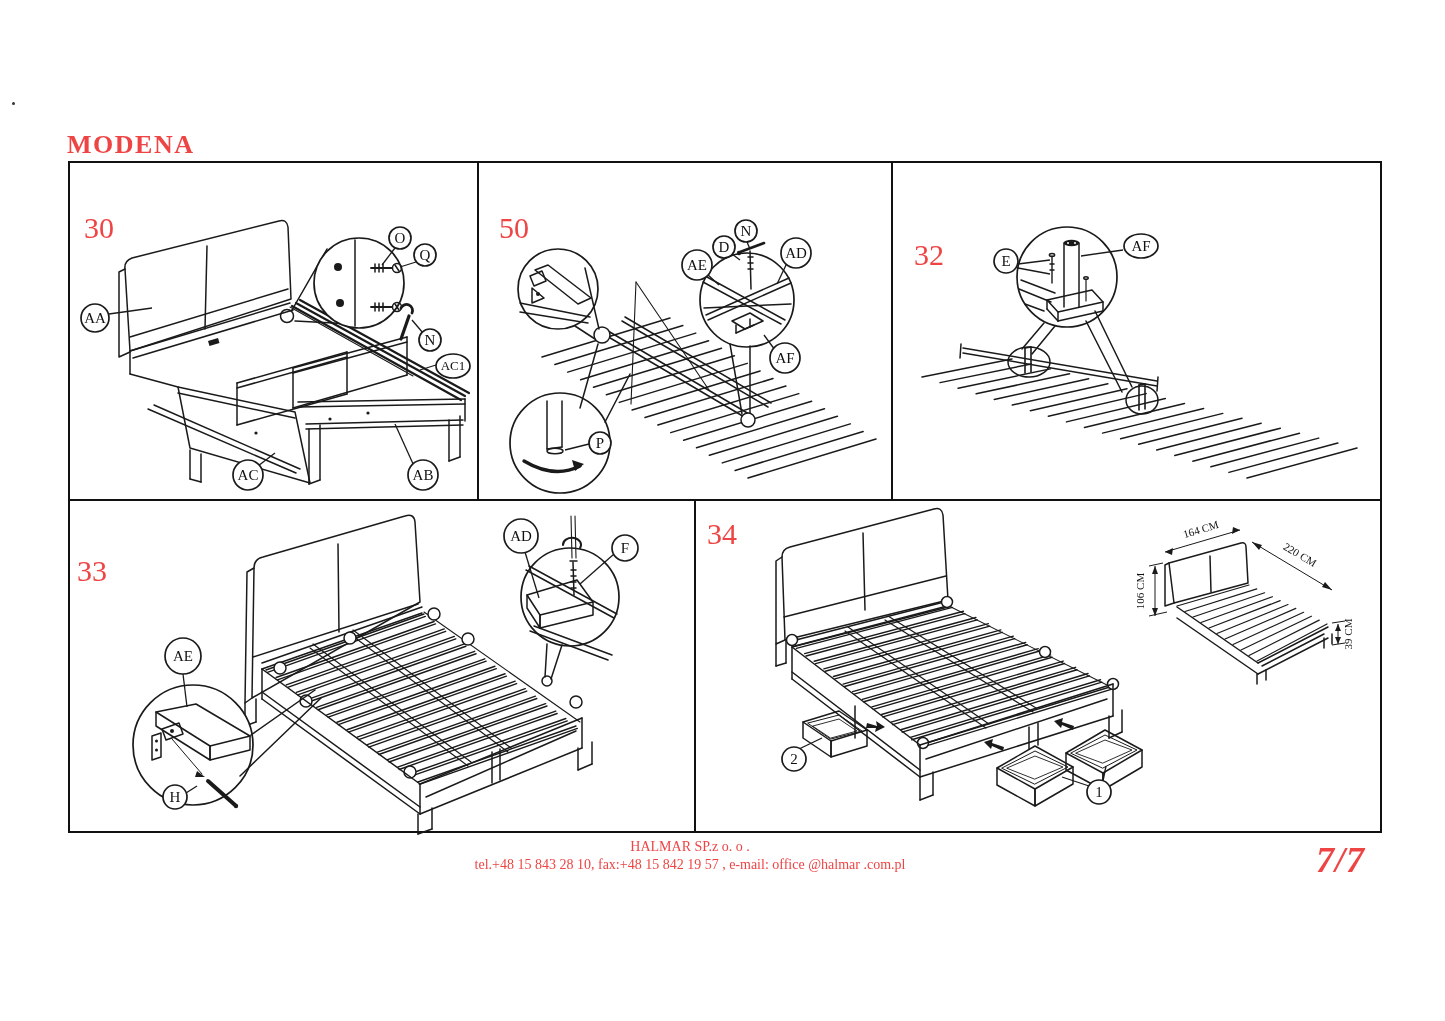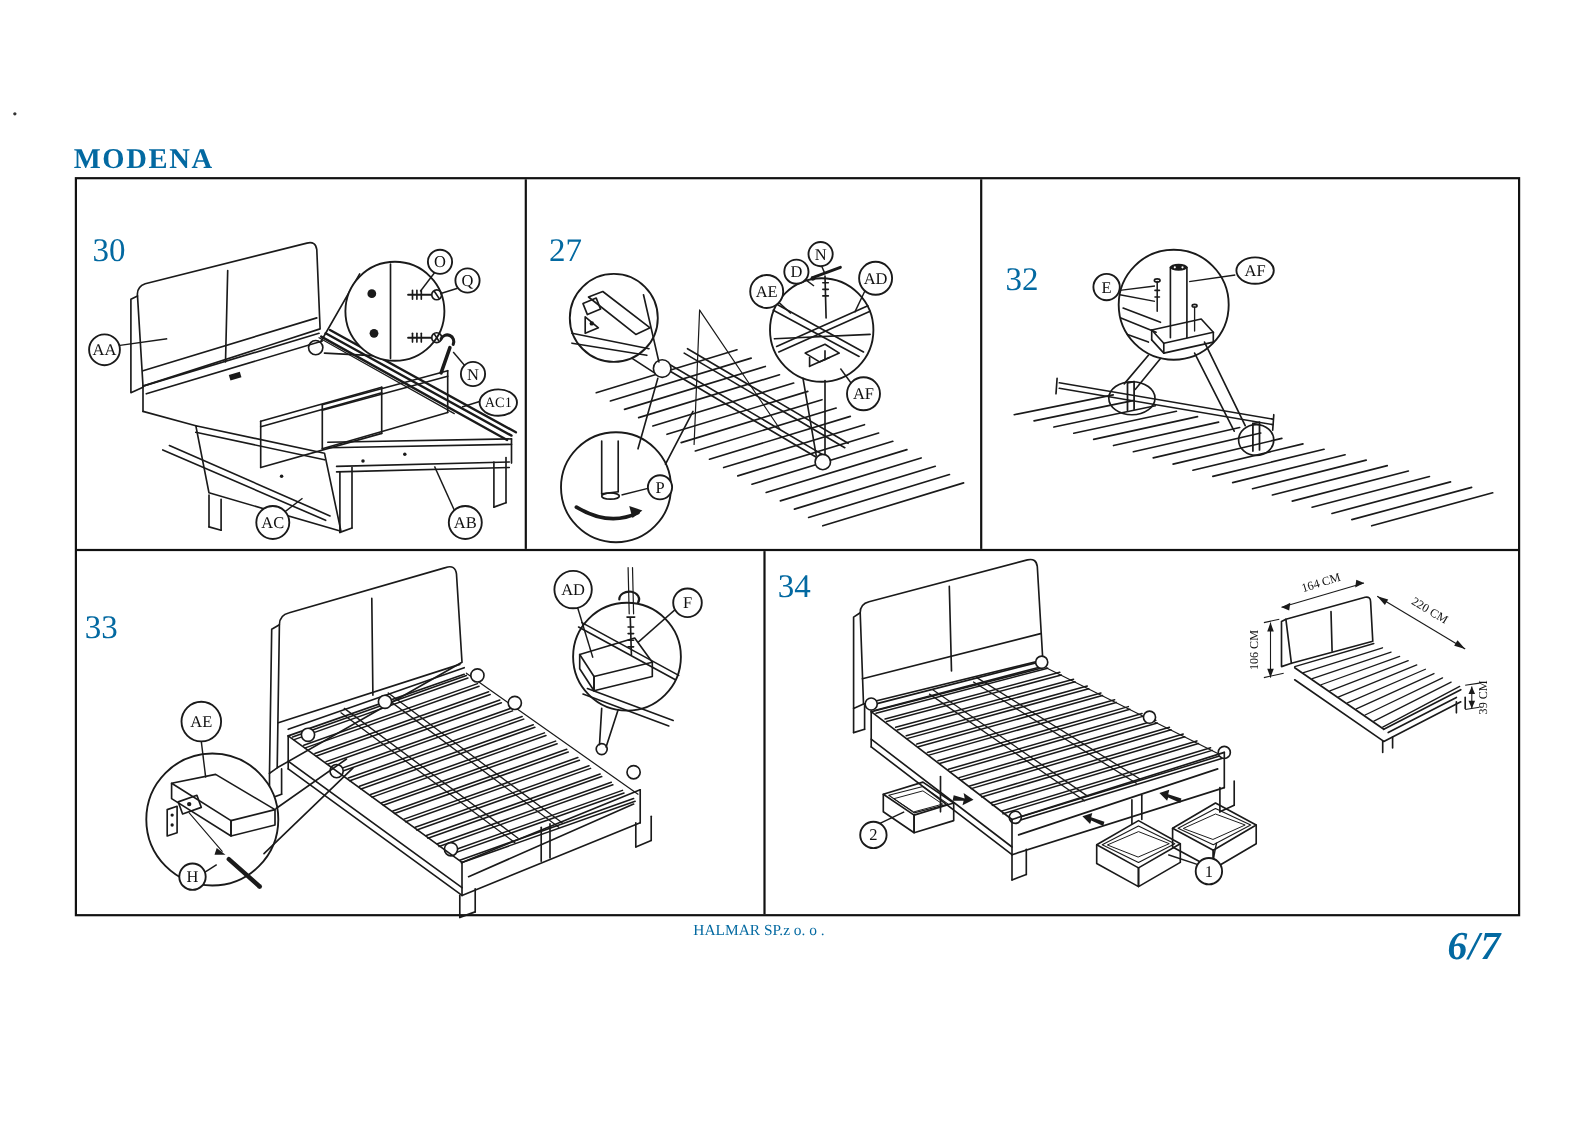--- a/index.html
+++ b/index.html
@@ -1,17 +1,17 @@
 <!DOCTYPE html>
 <html><head>
 <meta charset="utf-8">
 <style>
   html,body{margin:0;padding:0;background:#e8e8e8;}
   #page{position:relative;width:1445px;height:1021px;background:#ffffff;overflow:hidden;
-        font-family:"Liberation Serif","DejaVu Serif",serif;color:#0369a1;}
+        font-family:"Liberation Serif","DejaVu Serif",serif;color:#ef4444;}
   .abs{position:absolute;}
   #title{left:67px;top:130px;font-size:26px;font-weight:bold;letter-spacing:1.5px;}
   #frame{left:68px;top:161px;width:1314px;height:672px;border:2px solid #111;box-sizing:border-box;}
   .divider{background:#111;}
   .stepnum{font-size:30px;font-weight:normal;}
   #footer{left:240px;top:838px;width:900px;text-align:center;font-size:14px;line-height:17.5px;}
   #pagenum{left:1316px;top:839px;font-size:36px;font-weight:bold;font-style:italic;letter-spacing:1px;}
   svg{position:absolute;overflow:visible;}
   .ln{stroke:#1a1a1a;fill:none;stroke-width:1.5;stroke-linejoin:round;stroke-linecap:round;}
   .thick{stroke-width:2.2;}
@@ -34,21 +34,21 @@
 
   <div id="title" class="abs">MODENA</div>
 
   <div id="frame" class="abs"></div>
   <div class="abs divider" style="left:477px;top:163px;width:2px;height:336px;"></div>
   <div class="abs divider" style="left:891px;top:163px;width:2px;height:336px;"></div>
   <div class="abs divider" style="left:70px;top:499px;width:1310px;height:2px;"></div>
   <div class="abs divider" style="left:694px;top:501px;width:2px;height:330px;"></div>
 
   <div class="abs stepnum" style="left:84px;top:211px;">30</div>
-  <div class="abs stepnum" style="left:499px;top:211px;">27</div>
+  <div class="abs stepnum" style="left:499px;top:211px;">50</div>
   <div class="abs stepnum" style="left:914px;top:217px;margin-top:21px;">32</div>
   <div class="abs stepnum" style="left:77px;top:517px;margin-top:37px;">33</div>
   <div class="abs stepnum" style="left:707px;top:517px;">34</div>
 
   <svg style="left:68px;top:161px;" width="410" height="339" viewBox="0 0 410 339">
     <g class="ln">
       <path d="M57,108 Q56,100 64,97 L211,60 Q219,58 220,66 L223,138 L62,190 Z"></path>
       <path d="M57,108 L51,111 L51,196 L62,191"></path>
       <line x1="139" y1="85" x2="137" y2="168"></line>
       <line x1="62" y1="176" x2="220" y2="128"></line>
@@ -651,17 +651,18 @@
       <polygon points="643,124 640,131 646,131"></polygon>
         <polygon points="643,144 640,137 646,137"></polygon>
       <line x1="637" y1="123" x2="650" y2="121"></line>
         <line x1="637" y1="145" x2="650" y2="143"></line>
       <text x="657" y="134" transform="rotate(-90 657 134)">39 CM</text>
     </g>
   </svg>
 
   <div id="footer" class="abs">
     <div>HALMAR SP.z o. o .</div>
+    <div>tel.+48 15 843 28 10, fax:+48 15 842 19 57 , e-mail: office @halmar .com.pl</div>
   </div>
 
-  <div id="pagenum" class="abs">6/7</div>
+  <div id="pagenum" class="abs">7/7</div>
 
 </div>
 
 </body></html>

